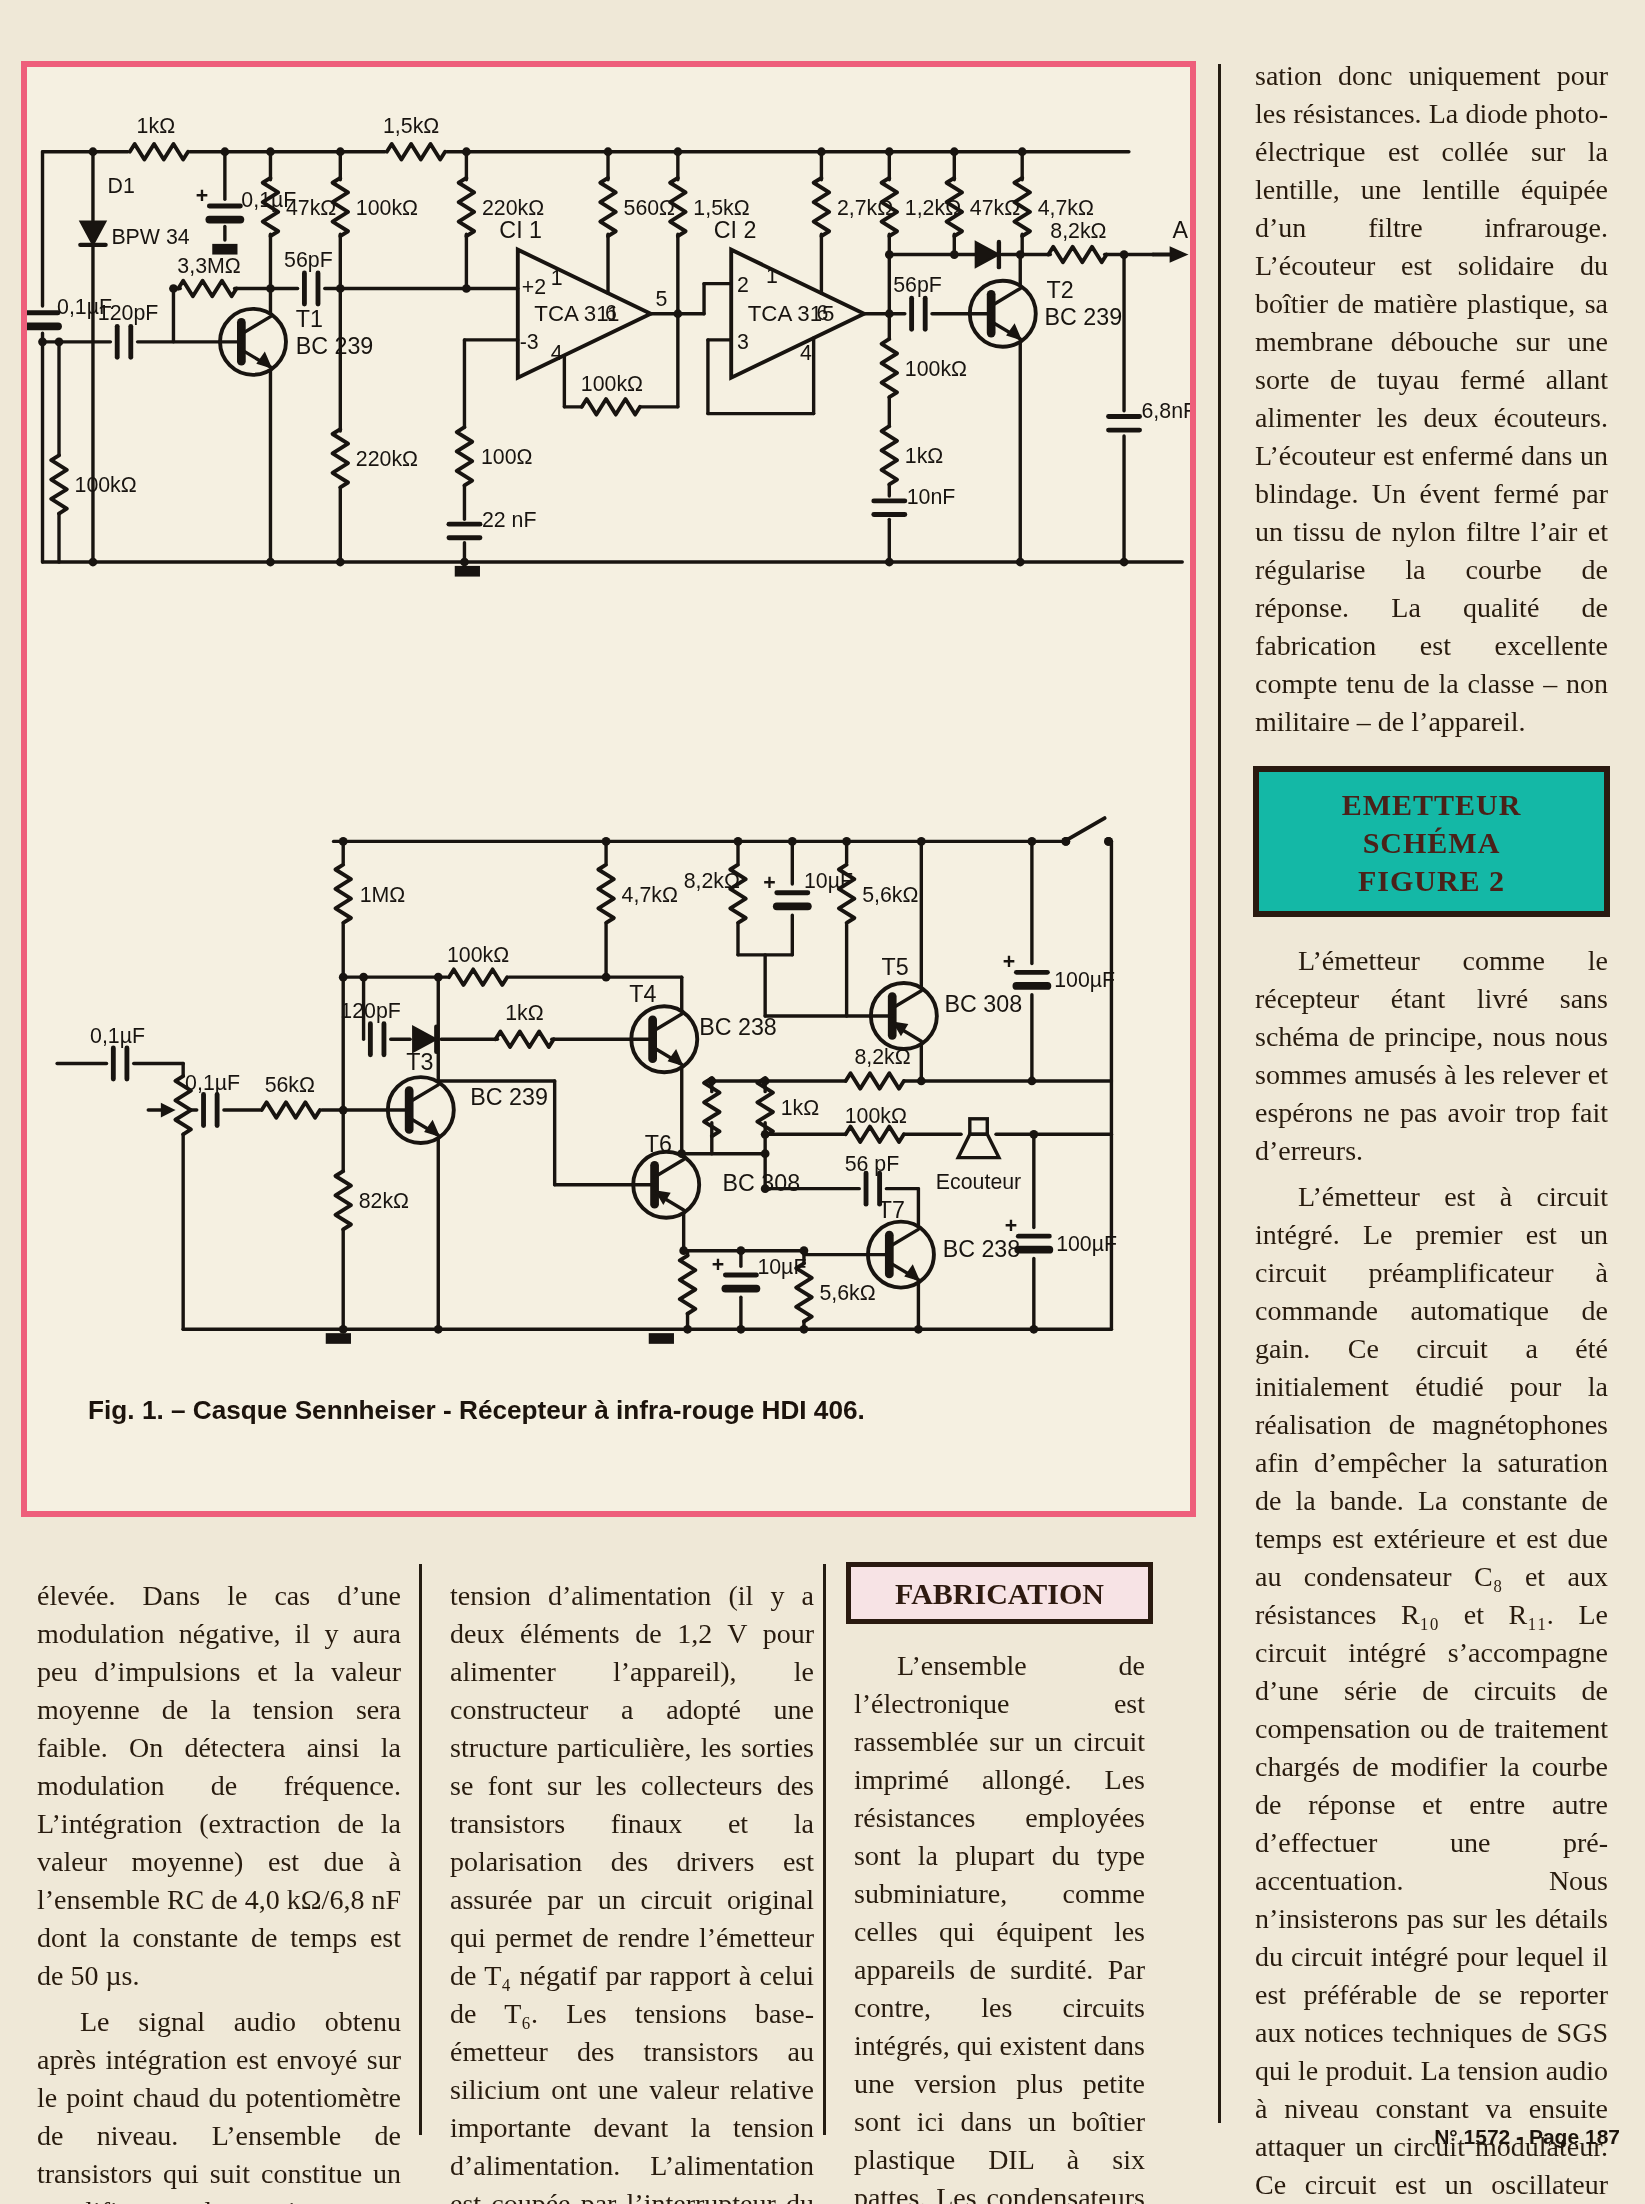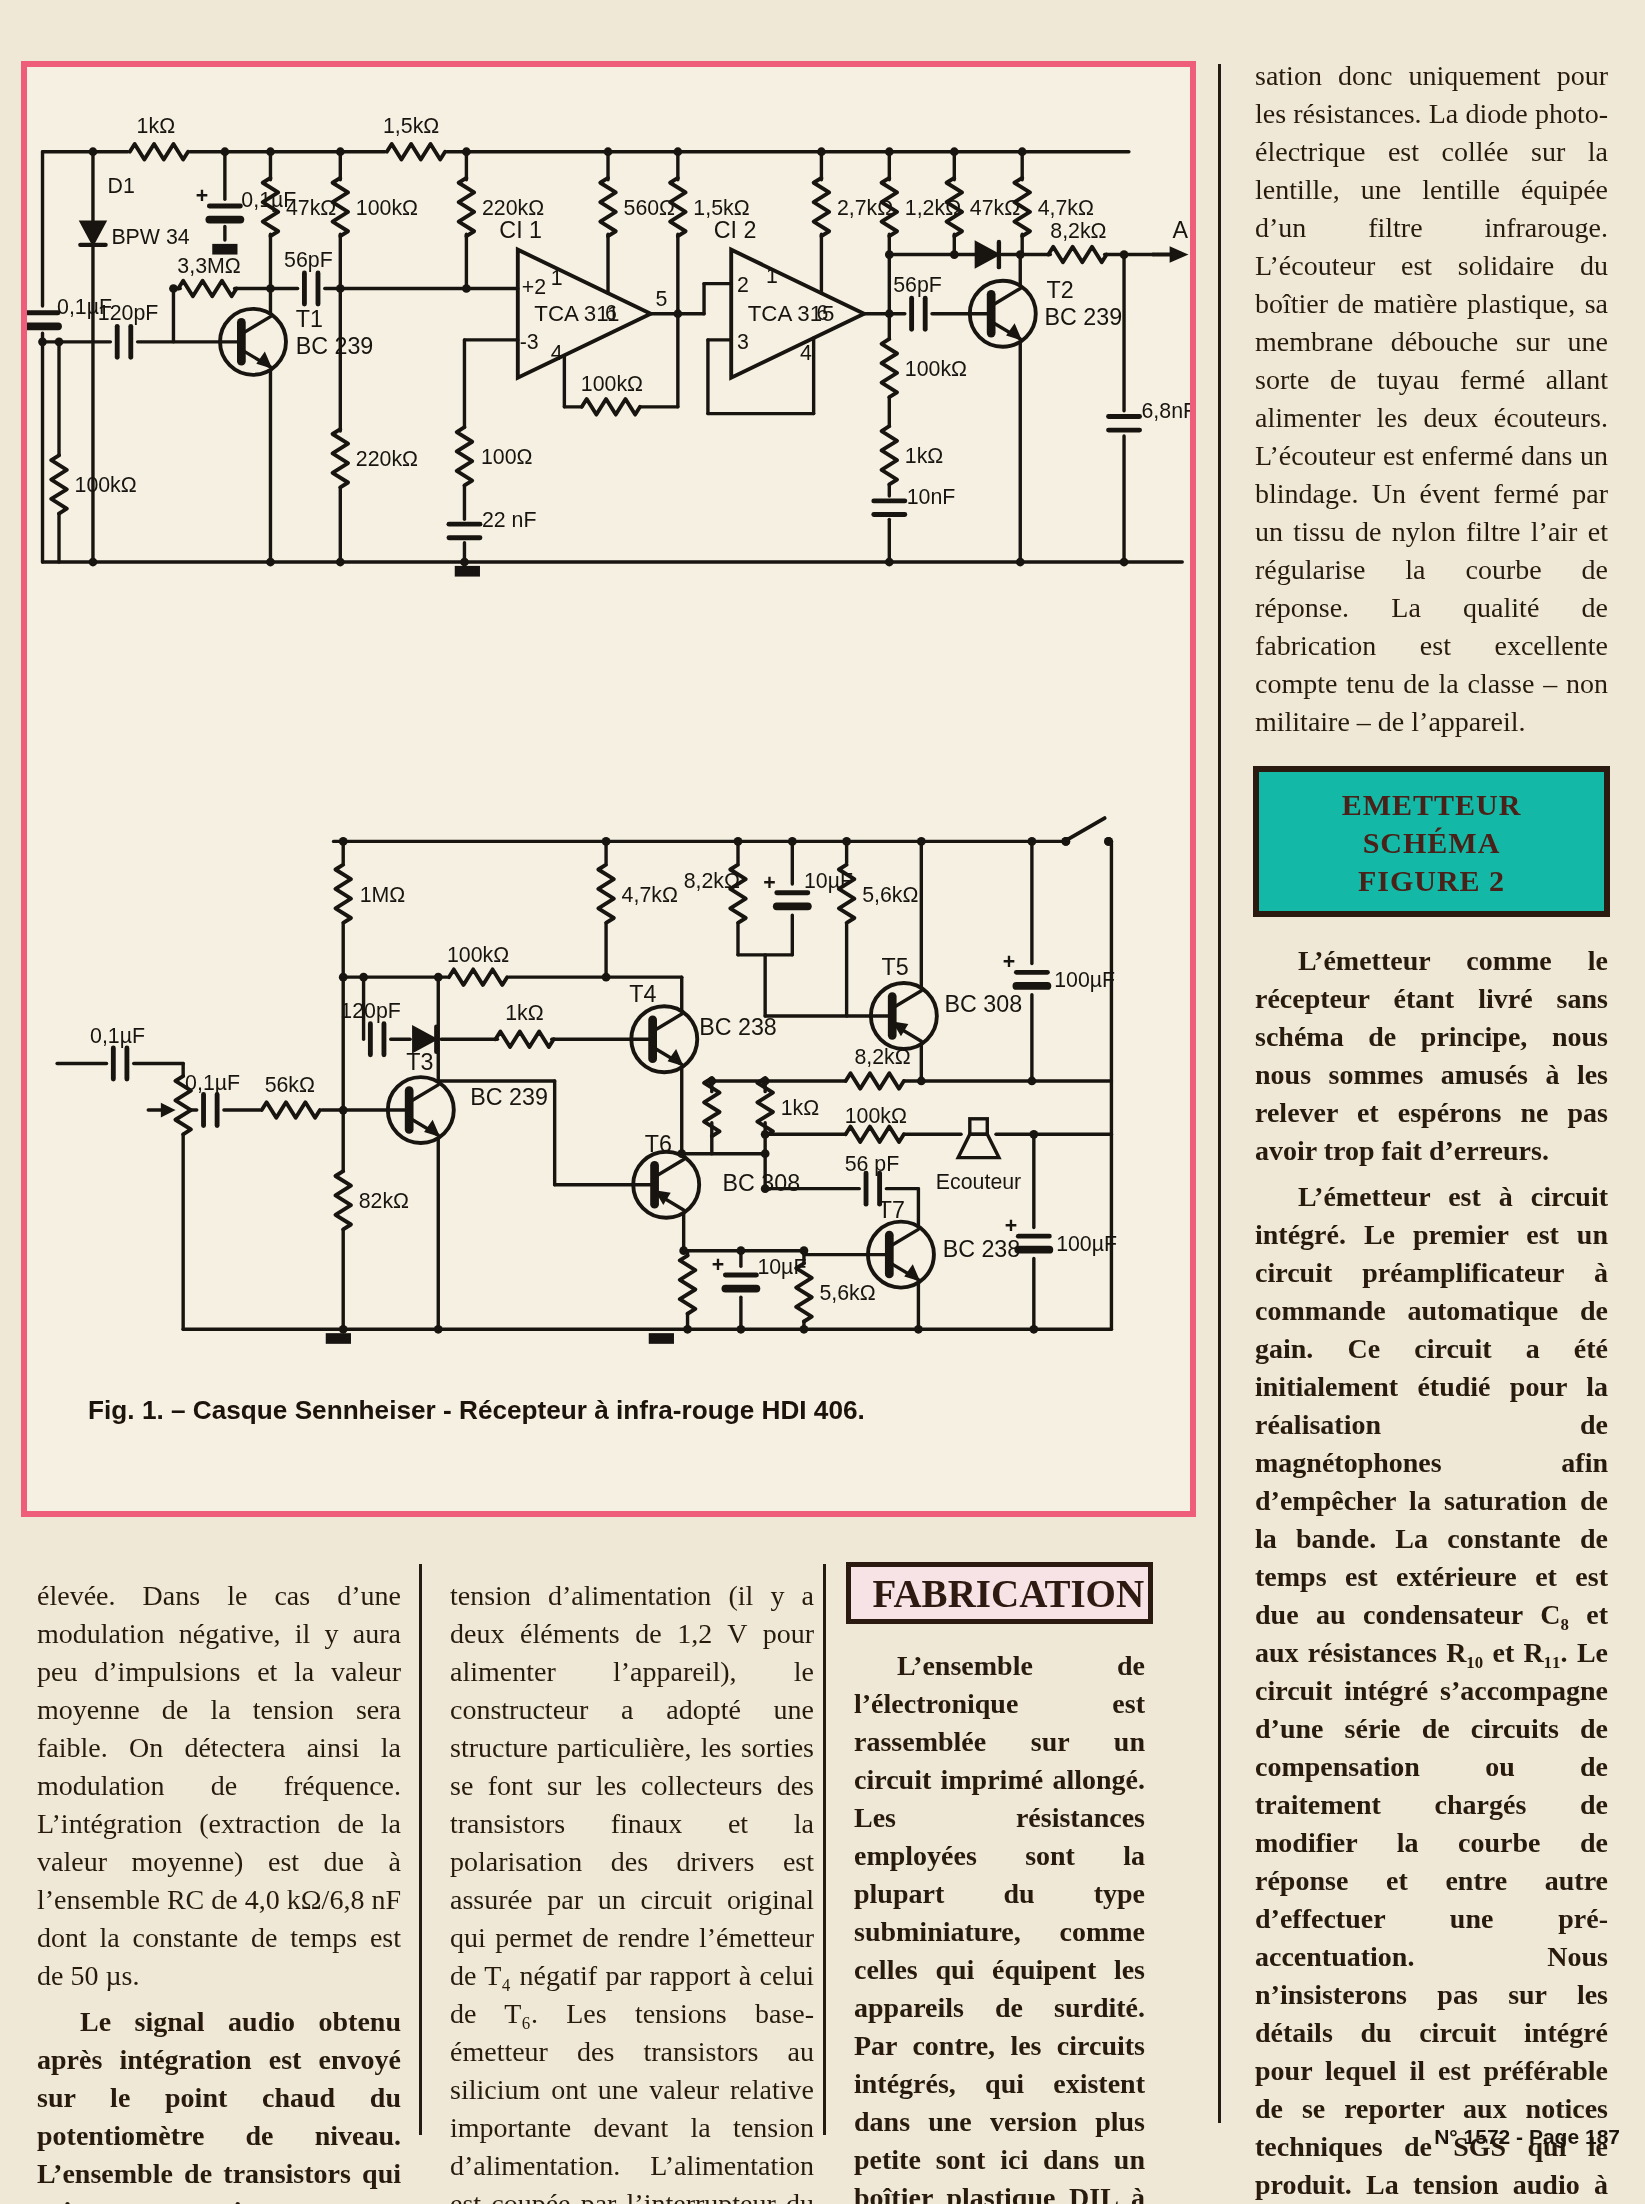--- a/index.html
+++ b/index.html
@@ -16,34 +16,34 @@
   }
   .figure-box svg{position:absolute;left:0;top:0;}
   
   .vrule{position:absolute;width:2.9px;background:#241c12;}
   
   .col{
     position:absolute;font-size:28px;line-height:38px;text-align:justify;
     color:#281b0e;
   }
   .col p{margin:8px;}
-  .col p.ind{text-indent:43px;font-weight:bold;}
+  .col p.ind{text-indent:43px;}
   .col p + p{margin-top:0px;}
   
   .hbox{
     border:6.8px solid #2a1a10;background:#14b8a6;text-align:center;
     font-weight:bold;color:#4a2119;
   }
   .emetteur-box{
     margin:25px 5.8px 25px 5.8px;padding:13.6px 3.9px 11.6px 3.9px;
     font-size:30px;line-height:38px;letter-spacing:1px;
   }
   .fabrication-box{
     border-width:5.8px;background:#f7e3e5;color:#2e1a10;
-    margin:0 0 23px 0;padding:9.7px 3.9px;font-size:39px;line-height:33px;text-align:right;
+    margin:0 0 23px 0;padding:9.7px 3.9px;font-size:30px;line-height:33px;
   }
   .page-footer{
     position:absolute;left:1247px;top:2125px;width:373px;text-align:right;
     font-family:"Liberation Sans","DejaVu Sans",sans-serif;
     font-weight:bold;font-size:21px;color:#1d140c;
   }
 </style>
 </head>
 <body>
 

